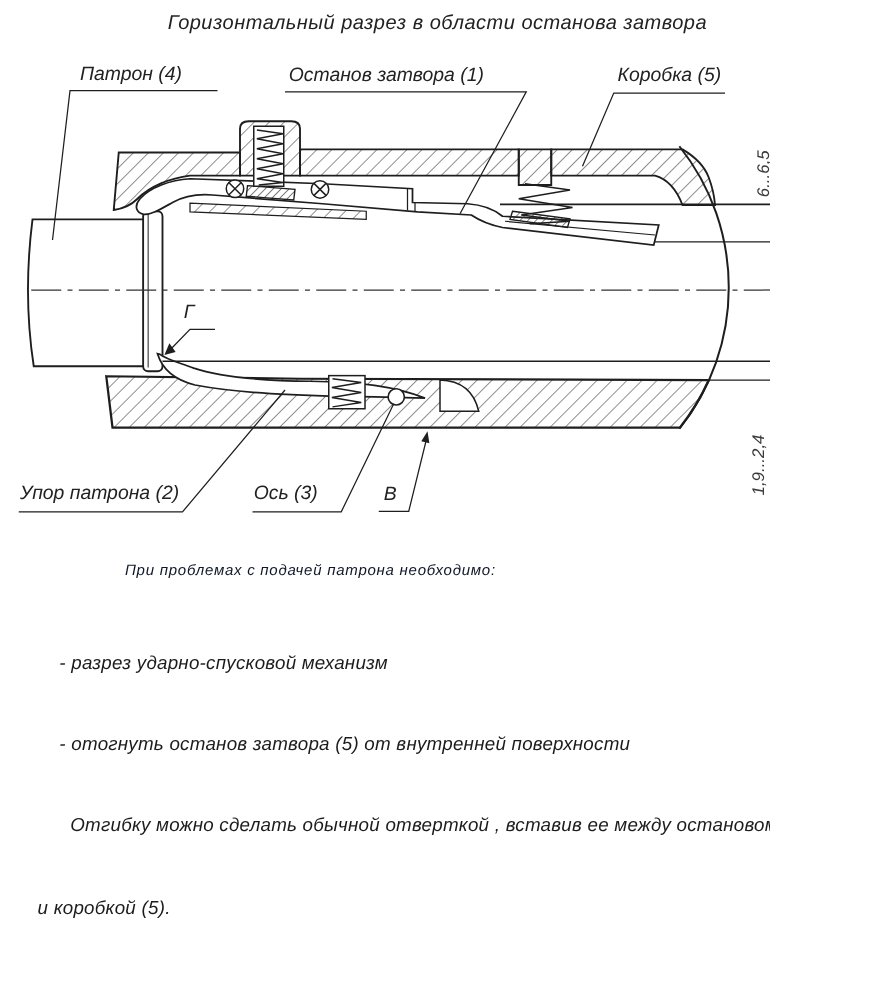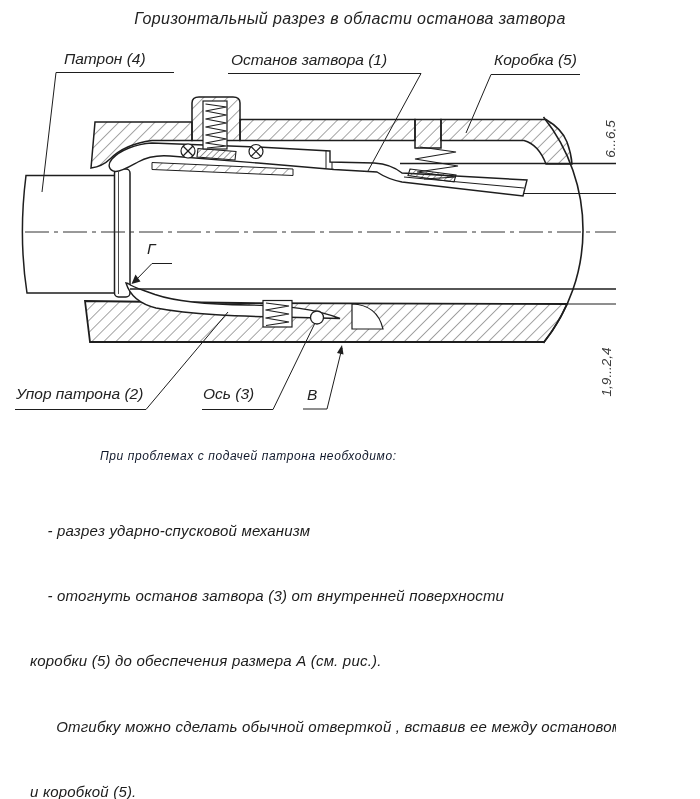--- a/index.html
+++ b/index.html
@@ -127,22 +127,21 @@
     <text class="lbl" x="16" y="399">Упор патрона (2)</text>
     <text class="lbl" x="203" y="399">Ось (3)</text>
     <text class="lbl" x="307" y="400" font-size="16.5">В</text>
     <text class="lbl" x="147" y="254">Г</text>
   </svg>
 
   <div class="instructions">
     <div class="instr-heading">При проблемах с подачей патрона необходимо:</div>
     <div class="instr-lines">
       <div>    - разрез ударно-спусковой механизм</div>
-      <div>    - отогнуть останов затвора (3) от внутренней поверхности</div>
-      <div>коробки (5) до обеспечения размера А (см. рис.).</div>
+      <div>    - отогнуть останов затвора (5) от внутренней поверхности</div>
       <div>      Отгибку можно сделать обычной отверткой , вставив ее между остановом затвора (1)</div>
       <div>и коробкой (5).</div>
       
       
       
       
       
       
       
       

